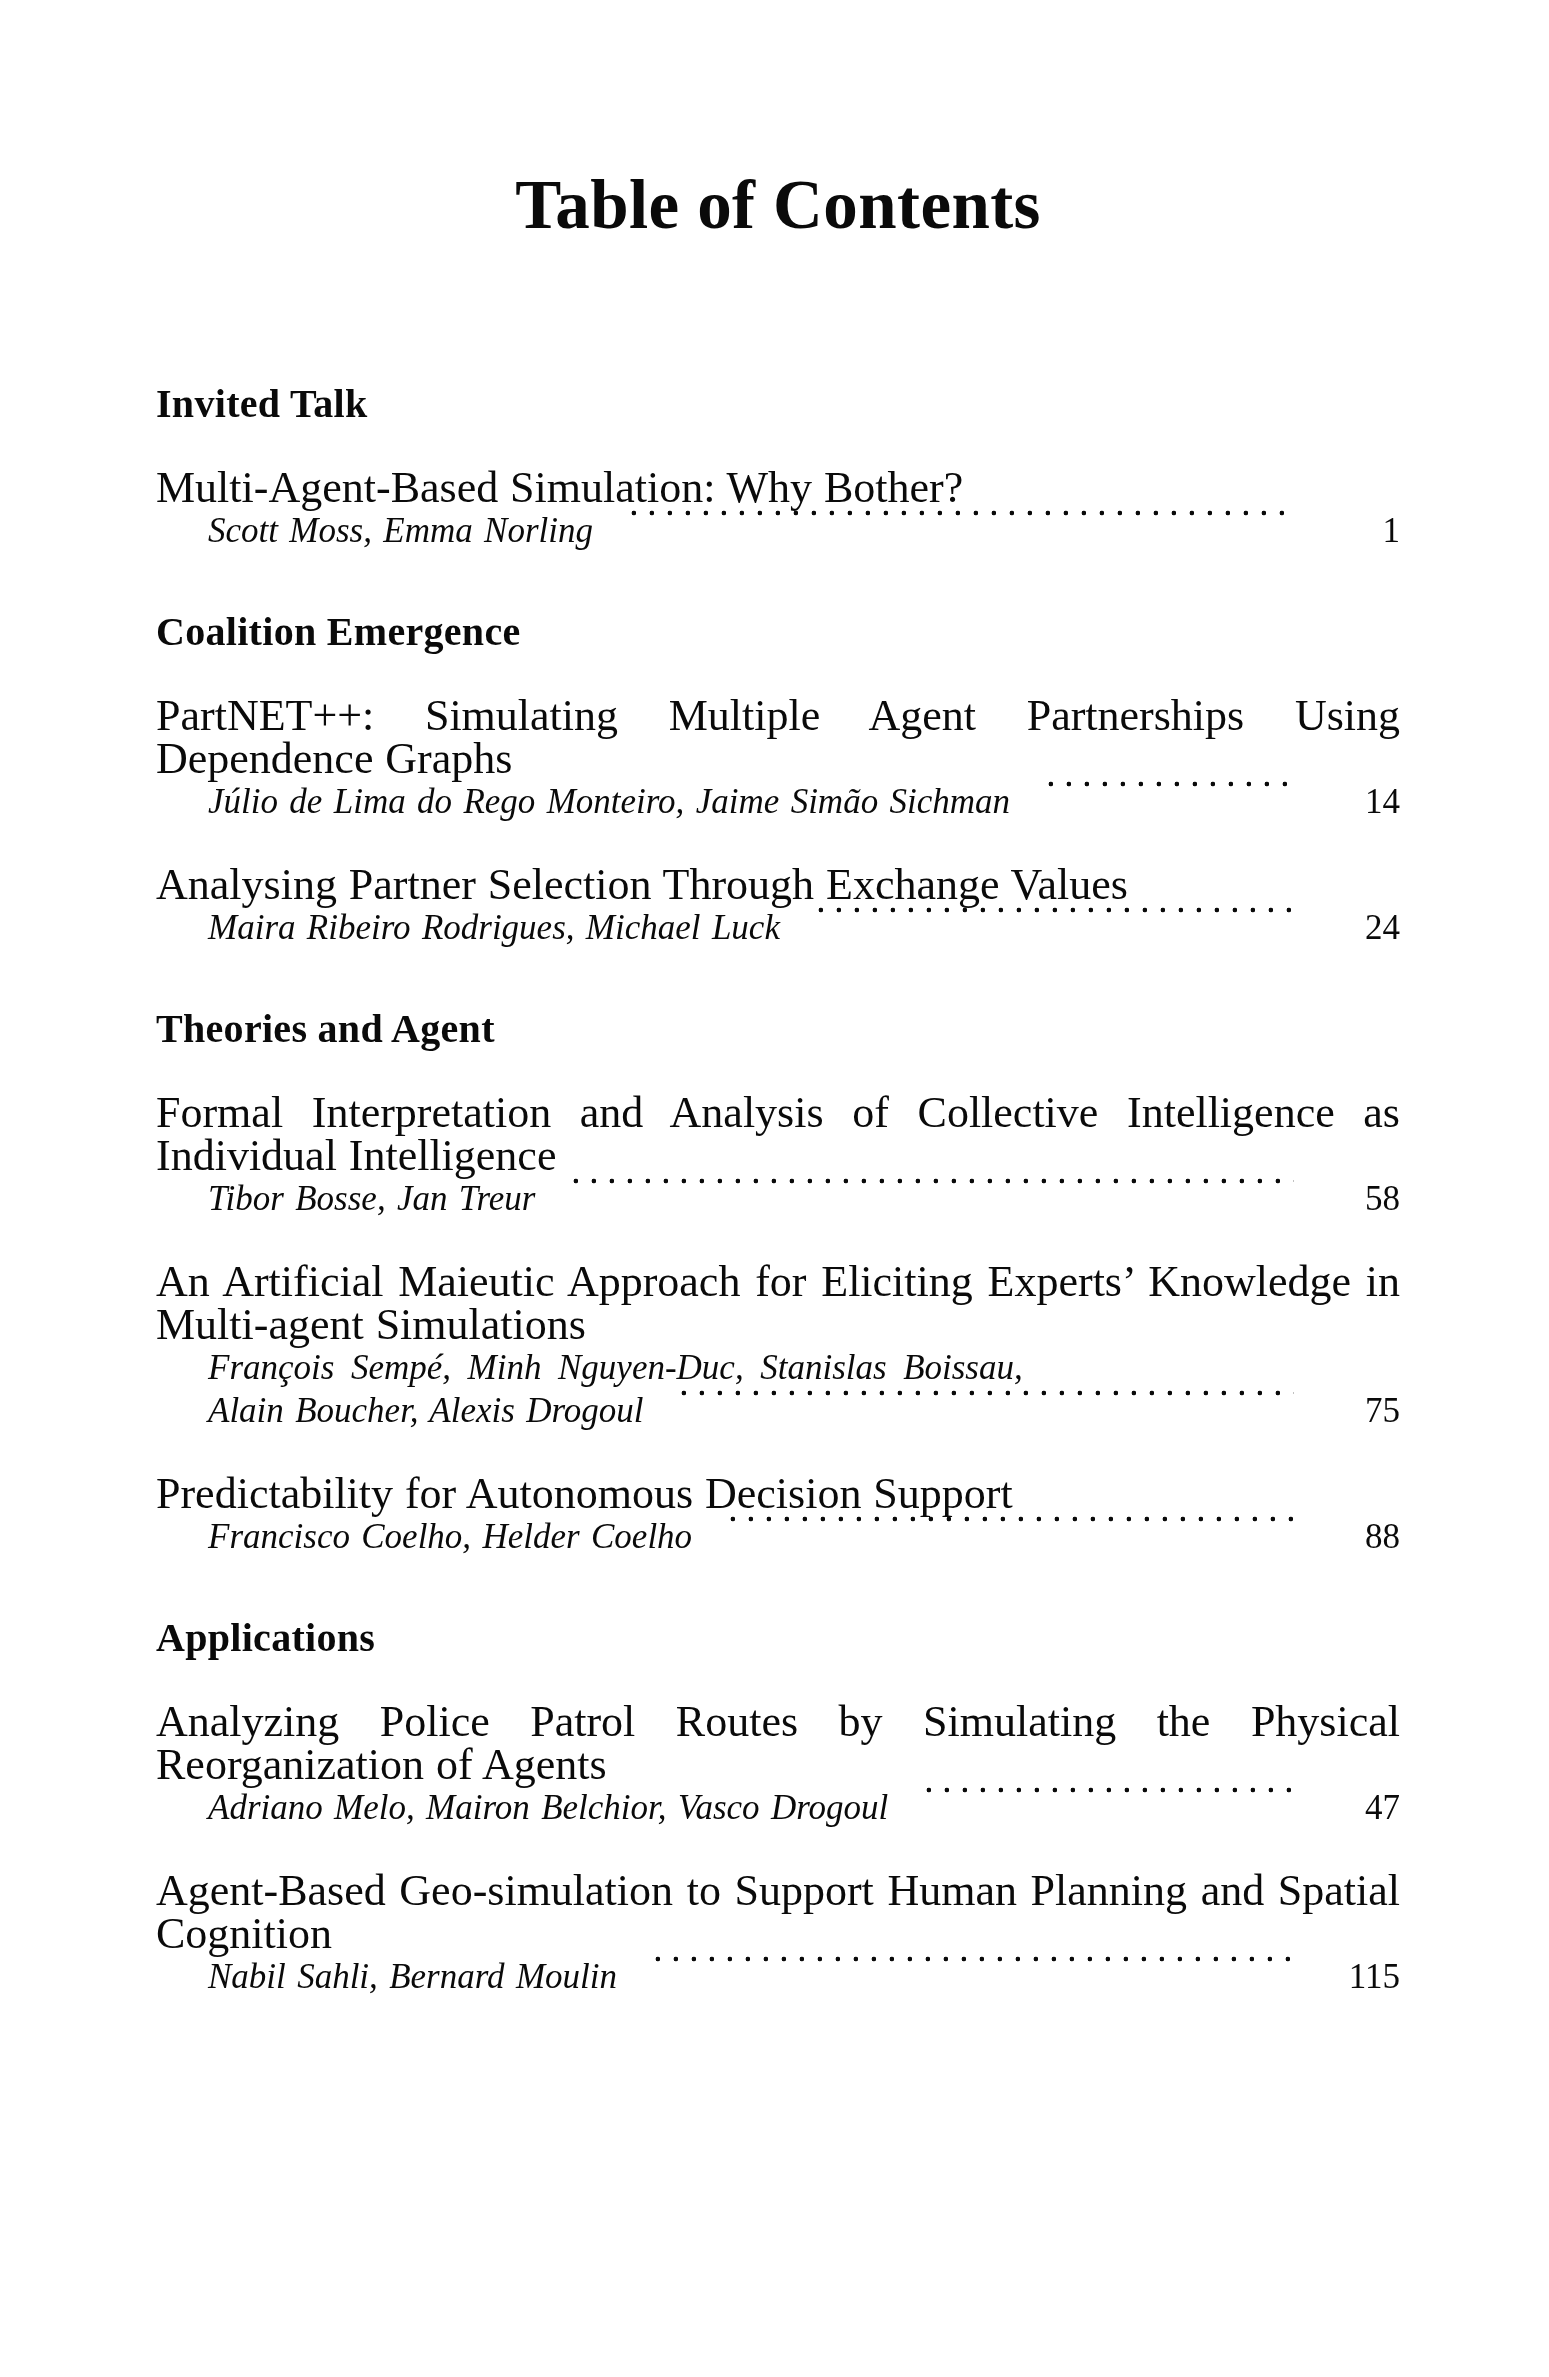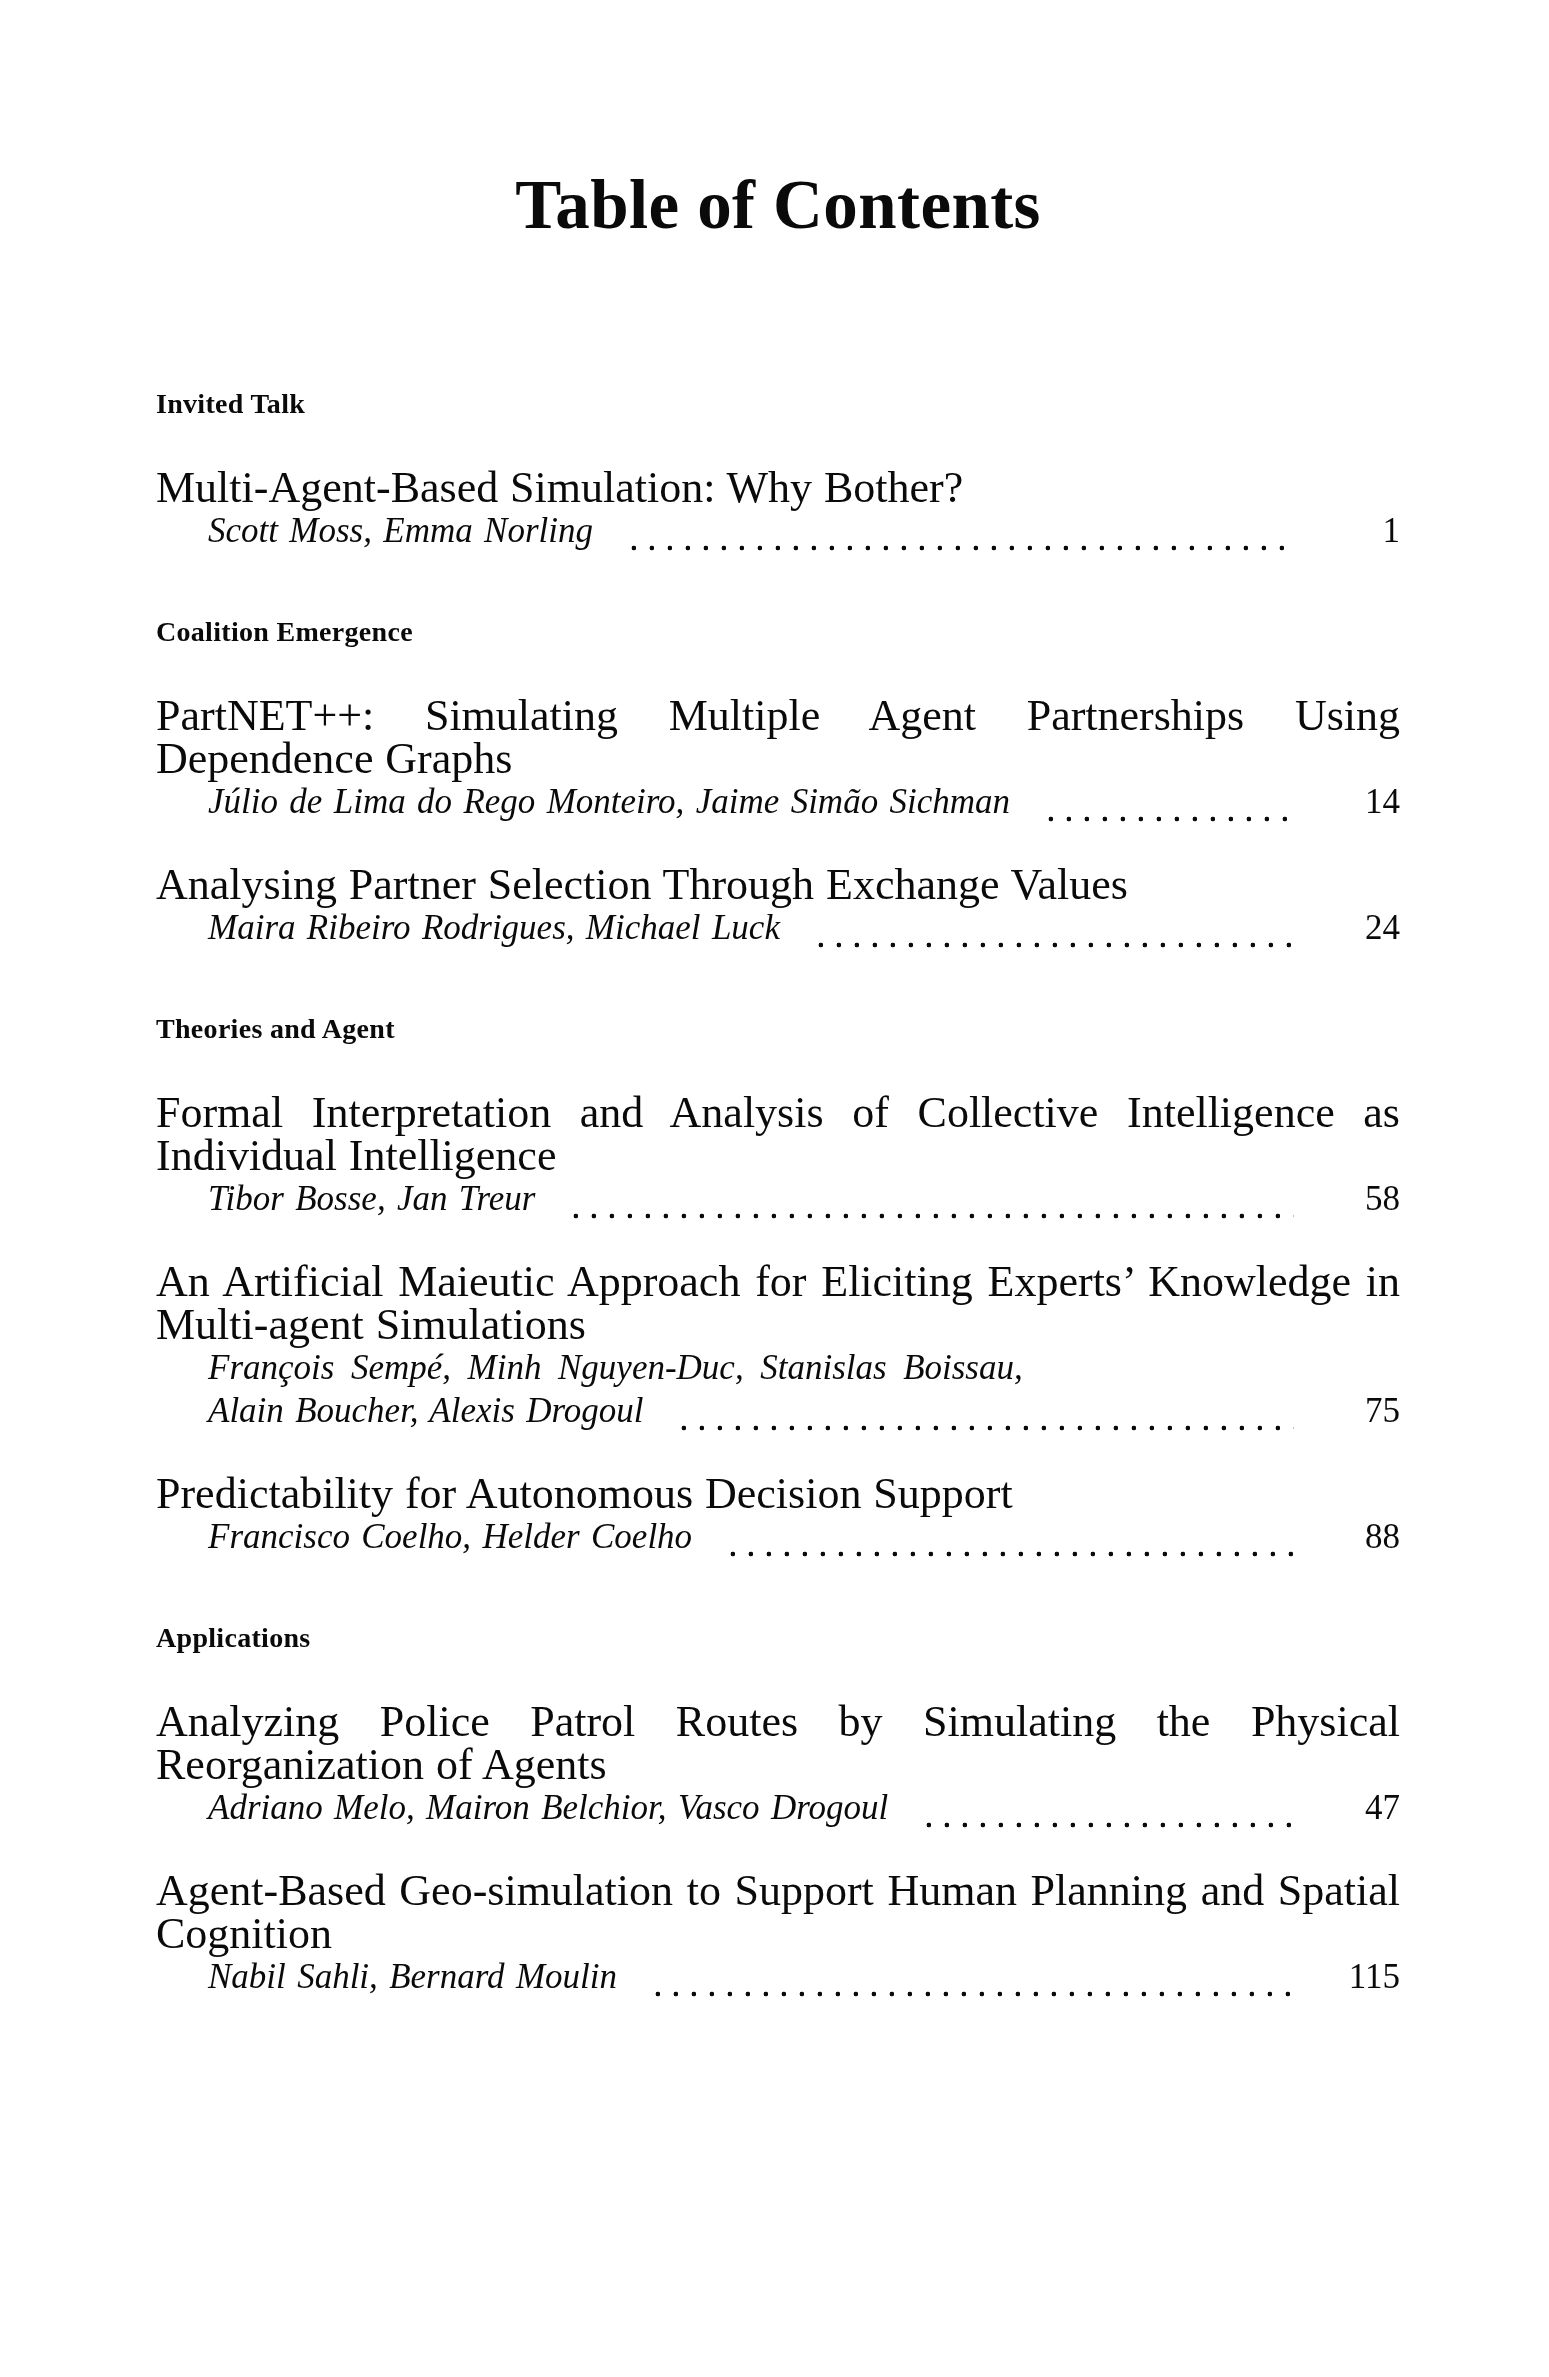--- a/index.html
+++ b/index.html
@@ -24,21 +24,21 @@
   h1.page-title {
     font-size: 69px;
     line-height: 69px;
     font-weight: bold;
     letter-spacing: 0.4px;
     text-align: center;
     margin: 0 0 138px 0;
   }
   section.toc-section { margin-top: 54px; }
   h2.section-heading {
-    font-size: 28px;
+    font-size: 40px;
     line-height: 52px;
     font-weight: bold;
     margin: 0 0 36px 0;
     letter-spacing: 0.3px;
   }
   .entry { margin-bottom: 40px; }
   .title-line {
     font-size: 44px;
     line-height: 43px;
     word-spacing: 0.9px;
@@ -49,21 +49,21 @@
   }
   .author-line, .author-row {
     margin-left: 52px;
     font-size: 35px;
     line-height: 43px;
   }
   .author-line { font-style: italic; }
   .author-line.spread { word-spacing: 7.8px; }
   .author-row {
     display: flex;
-    align-items: flex-end;
+    align-items: flex-start;
     gap: 28px;
   }
   .author-text {
     font-style: italic;
     white-space: nowrap;
     word-spacing: 2.6px;
     flex: 0 0 auto;
   }
   .leader {
     flex: 1 1 auto;

